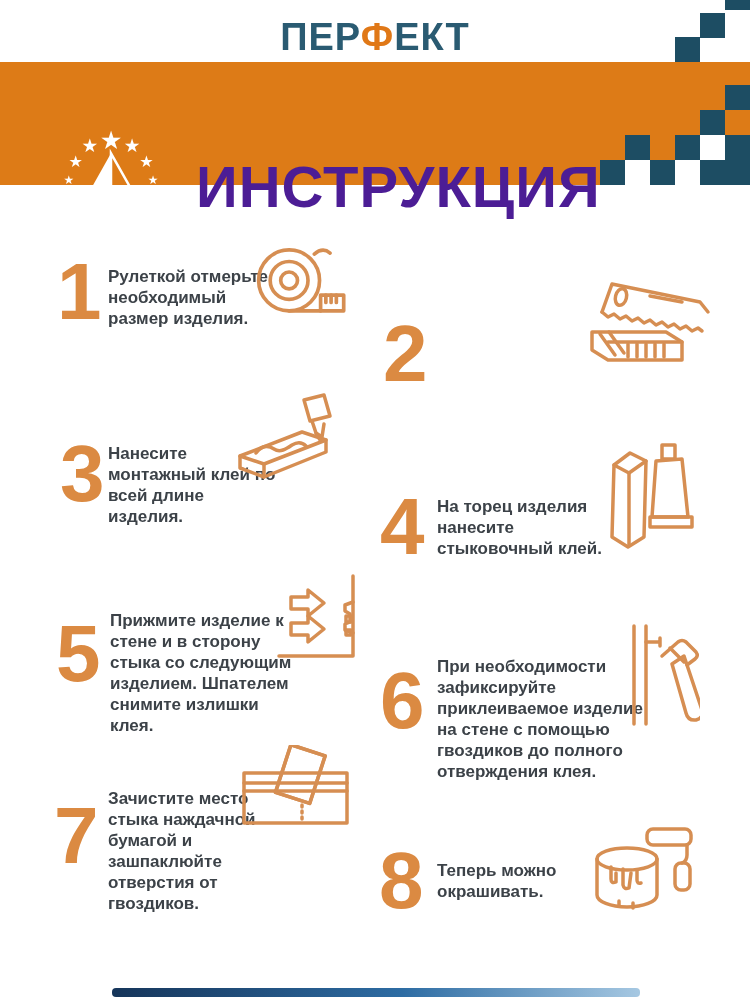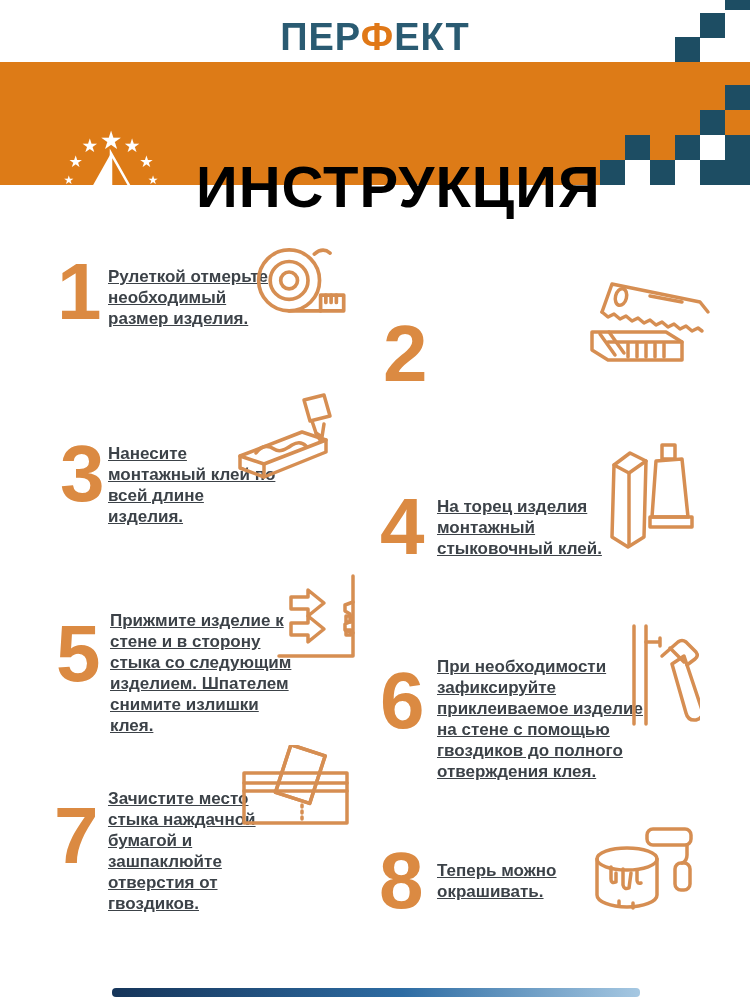--- a/index.html
+++ b/index.html
@@ -3,26 +3,26 @@
 <meta charset="utf-8">
 <style>
   html,body{margin:0;padding:0;background:#ffffff;}
   .poster{position:relative;width:750px;height:1000px;background:#ffffff;overflow:hidden;
           font-family:"Liberation Sans","DejaVu Sans",sans-serif;}
   .brand{position:absolute;top:16px;left:0;width:750px;text-align:center;
          font-size:38px;font-weight:800;letter-spacing:1px;color:#2A5B72;}
   .brand .accent{color:#E07817;}
   .banner{position:absolute;top:62px;left:0;width:750px;height:123px;background:#DD7B17;}
   .title{position:absolute;top:96px;left:196px;font-size:58px;font-weight:800;
-         color:#000000;letter-spacing:1px;line-height:1;}
+         color:#4c1d95;letter-spacing:1px;line-height:1;}
   .tree{position:absolute;top:66px;left:52px;}
   .sq{position:absolute;width:25px;height:25px;}
   .sq.d{background:#1D4D63;} .sq.w{background:#ffffff;}
   .num{position:absolute;font-size:80px;font-weight:800;line-height:80px;color:#DB8A42;}
-  .txt{position:absolute;font-size:17px;line-height:21px;font-weight:700;color:#3C4248;text-decoration:underline;}
+  .txt{position:absolute;font-size:17px;line-height:21px;font-weight:700;color:#3C4248;}
   .ic{position:absolute;}
   .ic *{stroke:#D68E52;stroke-width:3.5;fill:none;stroke-linejoin:round;stroke-linecap:round;}
   .ic .fdot{fill:#D68E52;stroke:none;}
   .bbar{position:absolute;left:112px;top:988px;width:528px;height:9px;border-radius:4px;
         background:linear-gradient(90deg,#16355A,#2D6CA3 55%,#A6C8E2);}
 </style>
 </head>
 <body>
 
 <div class="poster">
@@ -98,21 +98,21 @@
     <path d="M10,64 L72,40 L96,48 L34,72 Z"></path>
     <path d="M10,64 L10,76 L34,85 L34,72"></path>
     <path d="M96,48 L96,60 L34,85"></path>
     <path d="M26,61 c6,-8 12,-8 18,-4 c6,4 12,0 18,-4 c5,-3 10,-3 14,1"></path>
     <path d="M74,8 L94,3 L100,24 L80,29 Z"></path>
     <path d="M82,29 l4,12 l6,4 l2,-13"></path>
     <path d="M86,41 l4,7"></path>
   </svg>
 
   <div class="num" style="left:380px;top:487px">4</div>
-  <div class="txt" style="left:437px;top:496px;width:175px">На торец изделия монтажный стыковочный клей.</div>
+  <div class="txt" style="left:437px;top:496px;width:175px">На торец изделия нанесите стыковочный клей.</div>
   <svg class="ic" style="left:600px;top:435px" width="95" height="125" viewBox="0 0 95 125">
     <path d="M14,30 L30,18 L46,26 L44,102 L28,112 L12,102 Z"></path>
     <path d="M14,30 L29,38 L46,26"></path>
     <path d="M29,38 L29,110"></path>
     <rect x="62" y="10" width="13" height="14"></rect>
     <path d="M56,26 L82,24 L88,82 L52,82 Z"></path>
     <path d="M50,82 h42 v10 h-42 z"></path>
   </svg>
 
   <div class="num" style="left:56px;top:614px">5</div>

